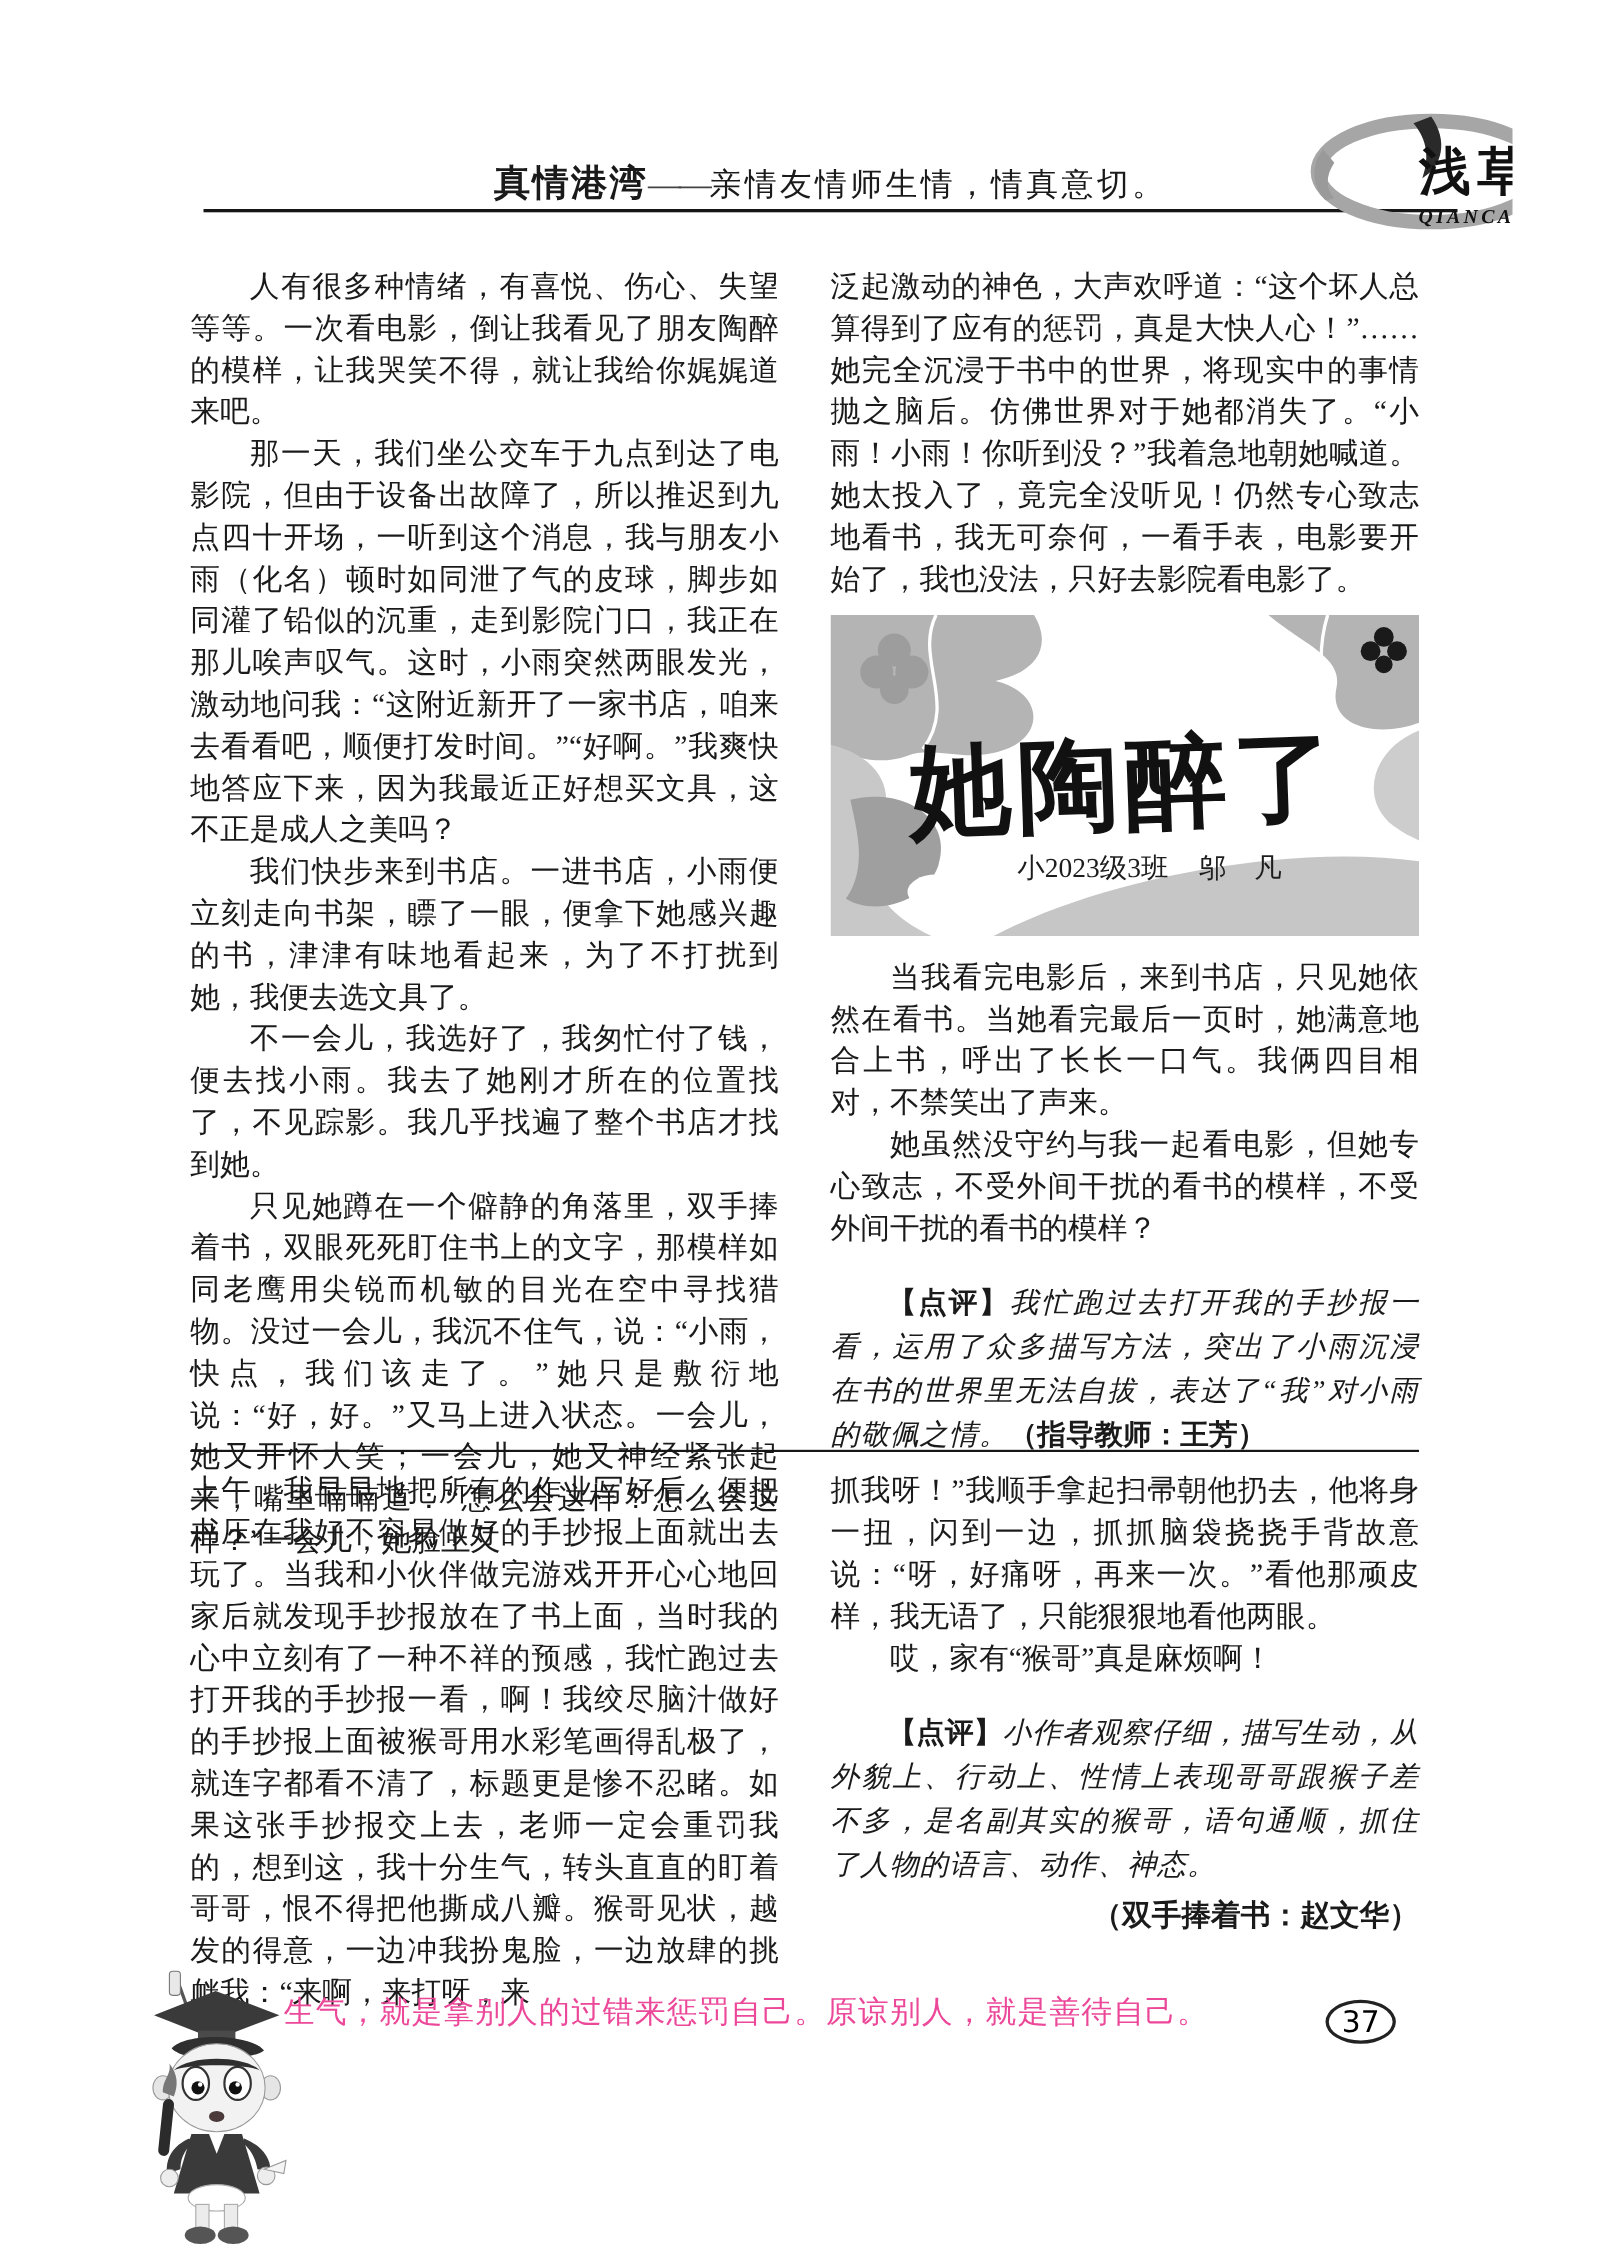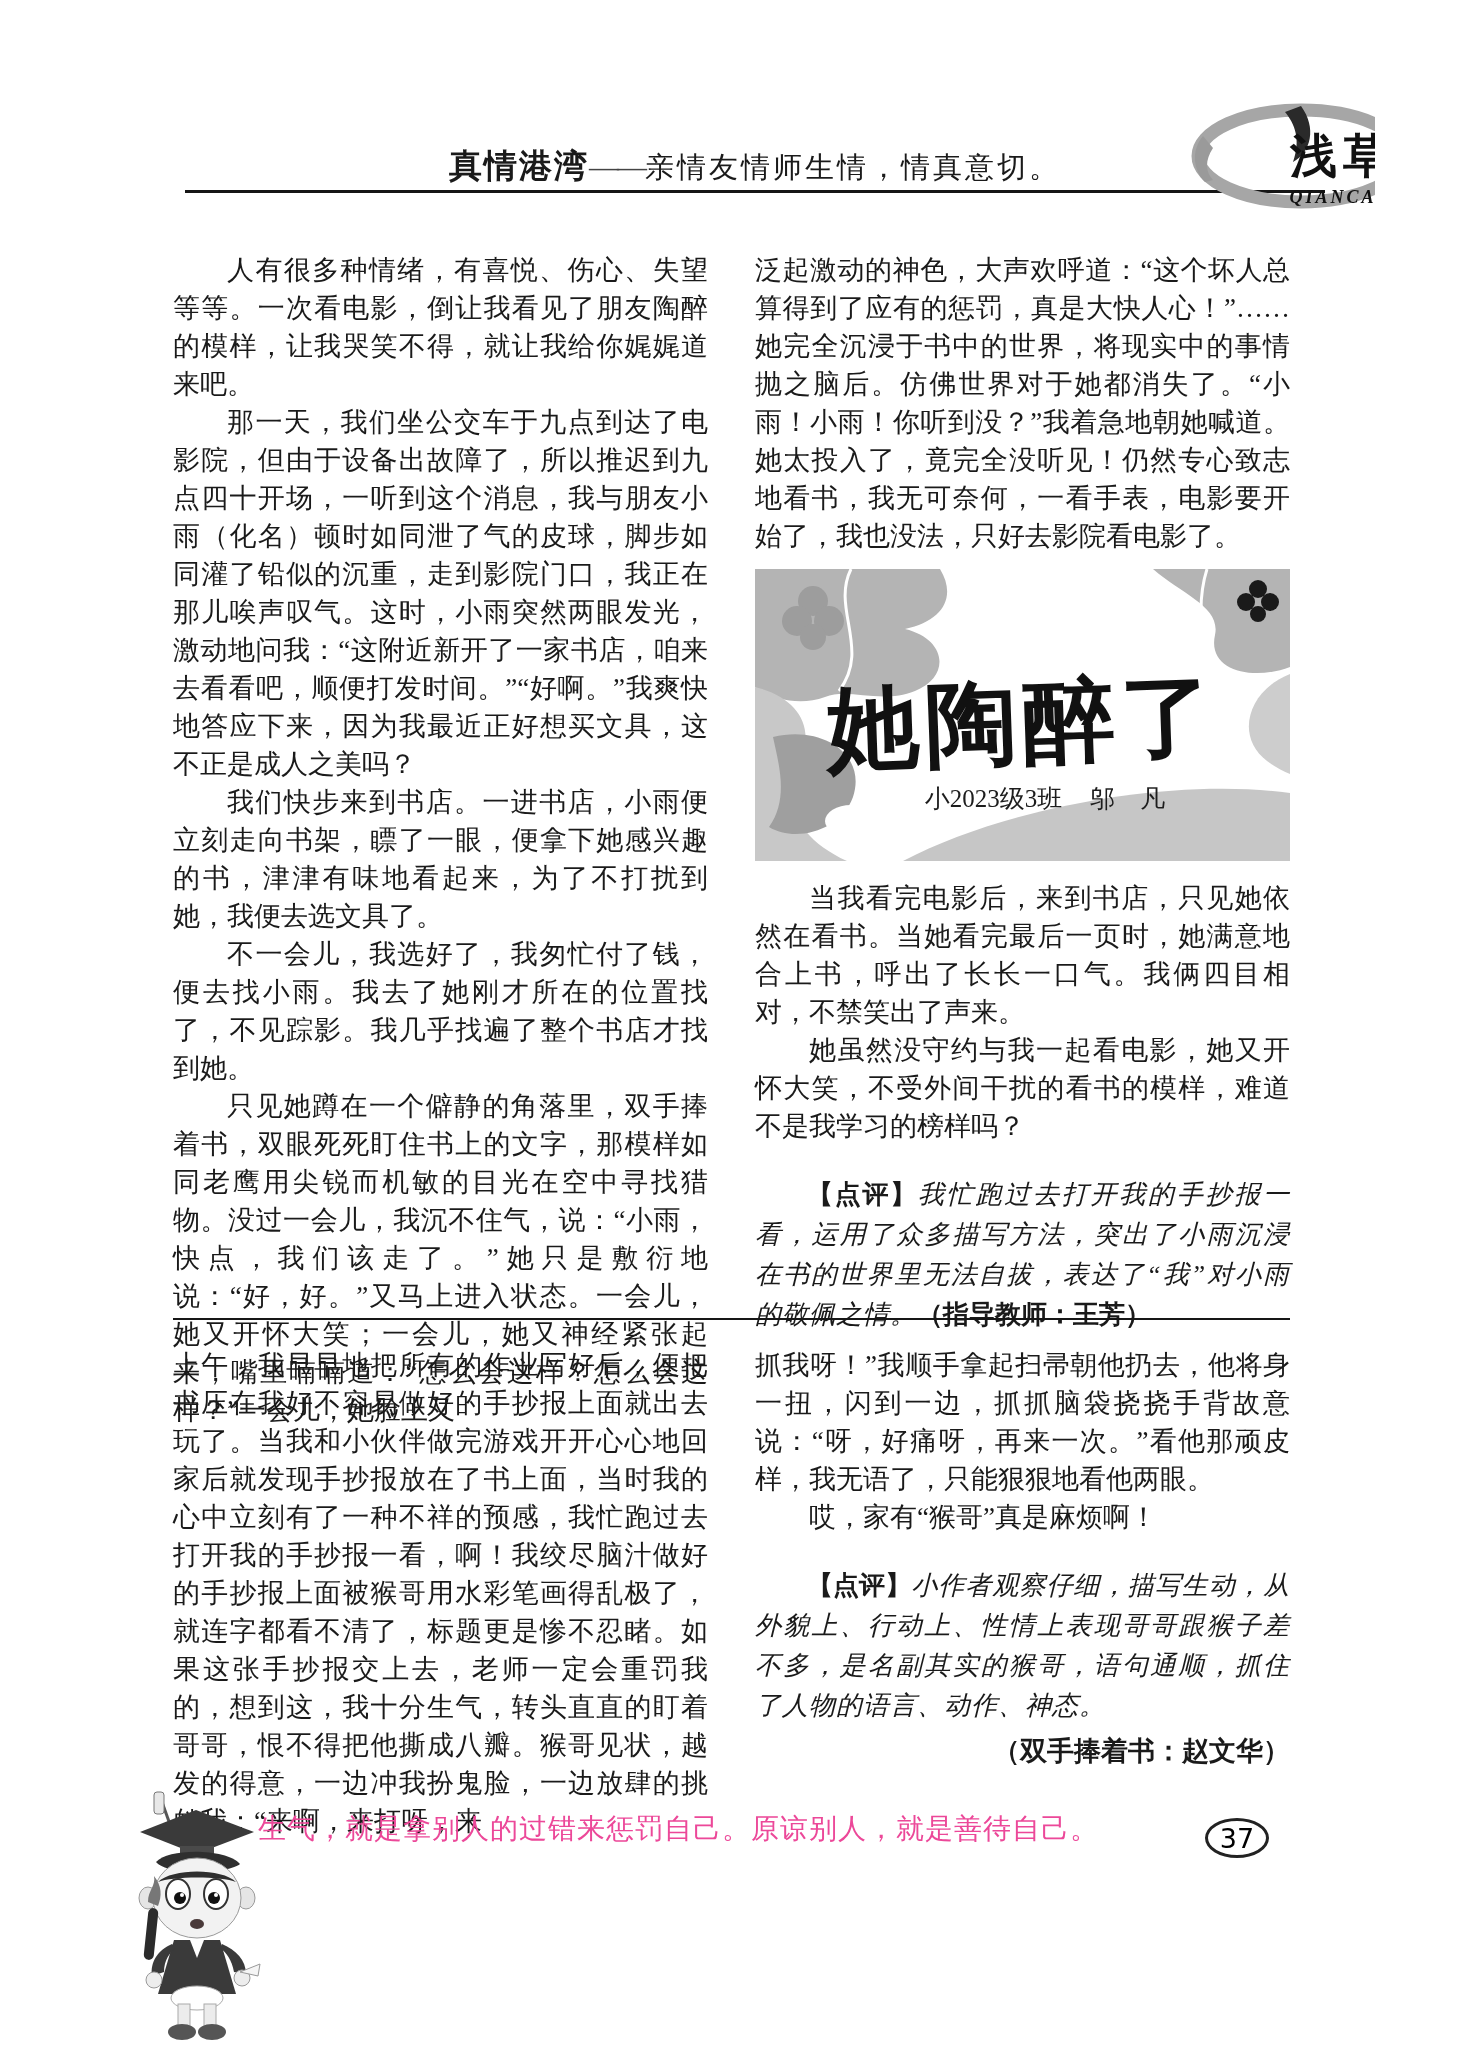--- a/index.html
+++ b/index.html
@@ -8,21 +8,21 @@
 
   
   .header-line{position:absolute;left:185px;top:144px;width:1140px;text-align:center;white-space:nowrap;}
   .header-line .t1{font-family:"DejaVu Sans","Liberation Sans",sans-serif;font-weight:bold;font-size:33px;letter-spacing:2px;}
   .header-line .dash{font-size:30px;letter-spacing:-2px;color:#444;}
   .header-line .t2{font-size:29px;letter-spacing:3px;}
   .header-rule{position:absolute;left:185px;top:190px;width:1140px;height:3px;background:#161616;}
   .logo{position:absolute;left:1183px;top:90px;width:248px;height:128px;}
 
   
-  .cols{position:absolute;left:173px;width:1117px;display:flex;gap:47px;margin-top:10px;}
+  .cols{position:absolute;left:173px;width:1117px;display:flex;gap:47px;}
   .cols-top{top:241px;}
   .cols-bottom{top:1336px;}
   .col{width:535px;font-size:27px;line-height:38px;text-align:justify;word-break:break-all;}
   .col p{margin:0;text-indent:2em;}
   .col p.noindent{text-indent:0;}
 
   .artwork{width:535px;height:292px;margin:14px 0 8px 0;}
 
   .comment{font-size:26px;line-height:40px;font-style:italic;letter-spacing:1px;margin-top:30px !important;}
   .comment .label,.comment .teacher{font-style:normal;font-weight:bold;letter-spacing:0;}
@@ -89,21 +89,21 @@
         <ellipse cx="96" cy="252" rx="26" ry="16" fill="#ffffff"></ellipse>
         <path d="M148,292 C250,238 420,208 535,224 V292 Z" fill="#c6c6c6"></path>
         <path d="M140,292 C248,230 418,198 535,214" stroke="#ffffff" stroke-width="3" fill="none"></path>
         <text x="268" y="185" text-anchor="middle" font-size="92" font-weight="bold" letter-spacing="6" fill="#111" font-family="'Liberation Serif',serif" transform="rotate(-2 268 160)">她陶醉了</text>
         <text x="290" y="238" text-anchor="middle" font-size="25" fill="#1d1d1d" font-family="'Liberation Serif',serif">
           <tspan>小2023级3班</tspan><tspan dx="28">邬　凡</tspan>
         </text>
       </svg>
 
       <p>当我看完电影后，来到书店，只见她依然在看书。当她看完最后一页时，她满意地合上书，呼出了长长一口气。我俩四目相对，不禁笑出了声来。</p>
-      <p>她虽然没守约与我一起看电影，她又开怀大笑，不受外间干扰的看书的模样，难道不是我学习的榜样吗？</p>
+      <p>她虽然没守约与我一起看电影，但她专心致志，不受外间干扰的看书的模样，不受外间干扰的看书的模样？</p>
       <p class="comment">
         <span class="label">【点评】</span><span>我忙跑过去打开我的手抄报一看，运用了众多描写方法，突出了小雨沉浸在书的世界里无法自拔，表达了“我”对小雨的敬佩之情。</span><span class="teacher">（指导教师：王芳）</span>
       </p>
     </div>
   </div>
 
   <div class="divider"></div>
 
   <div class="cols cols-bottom">
     <div class="col">

